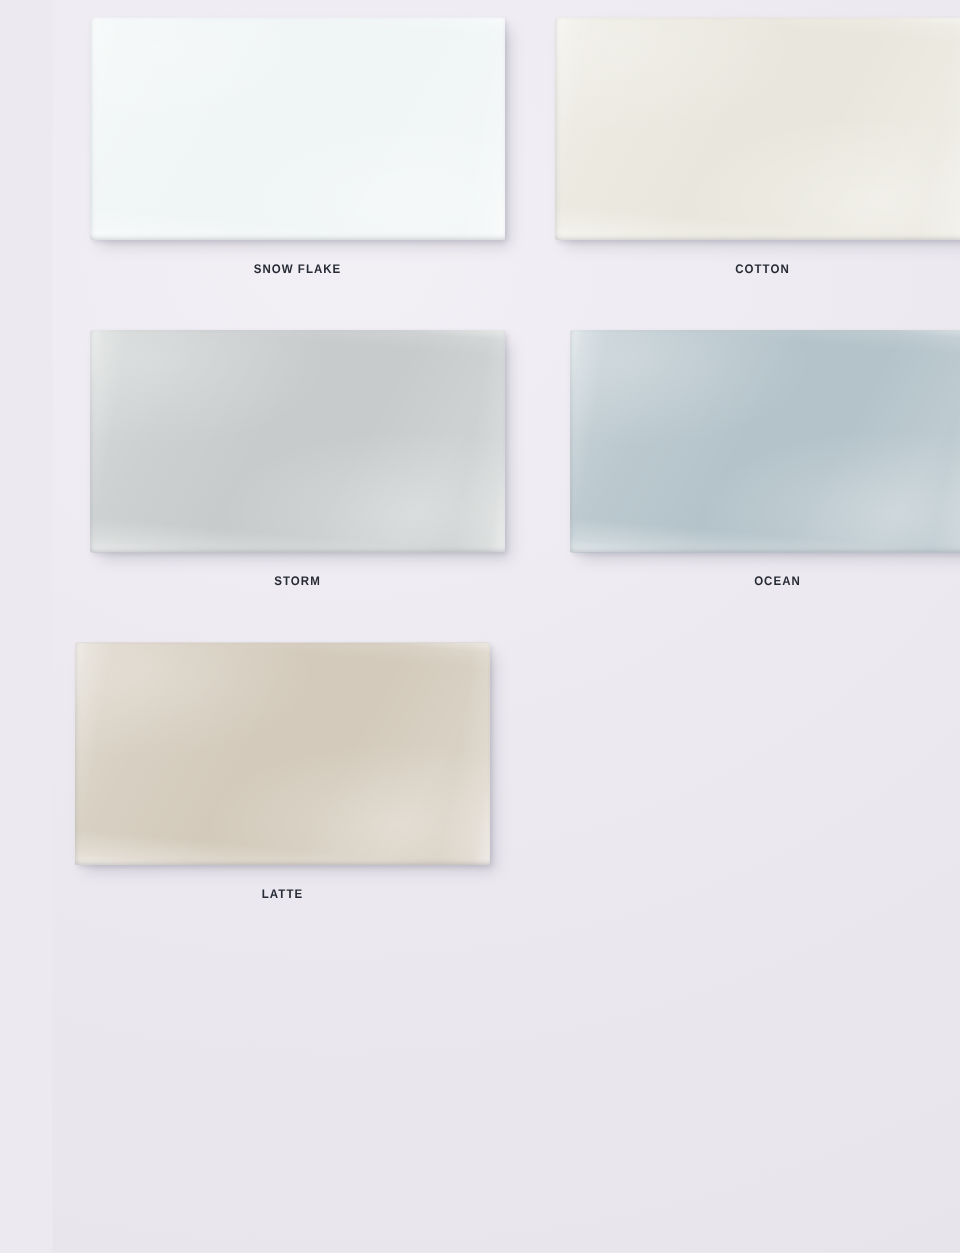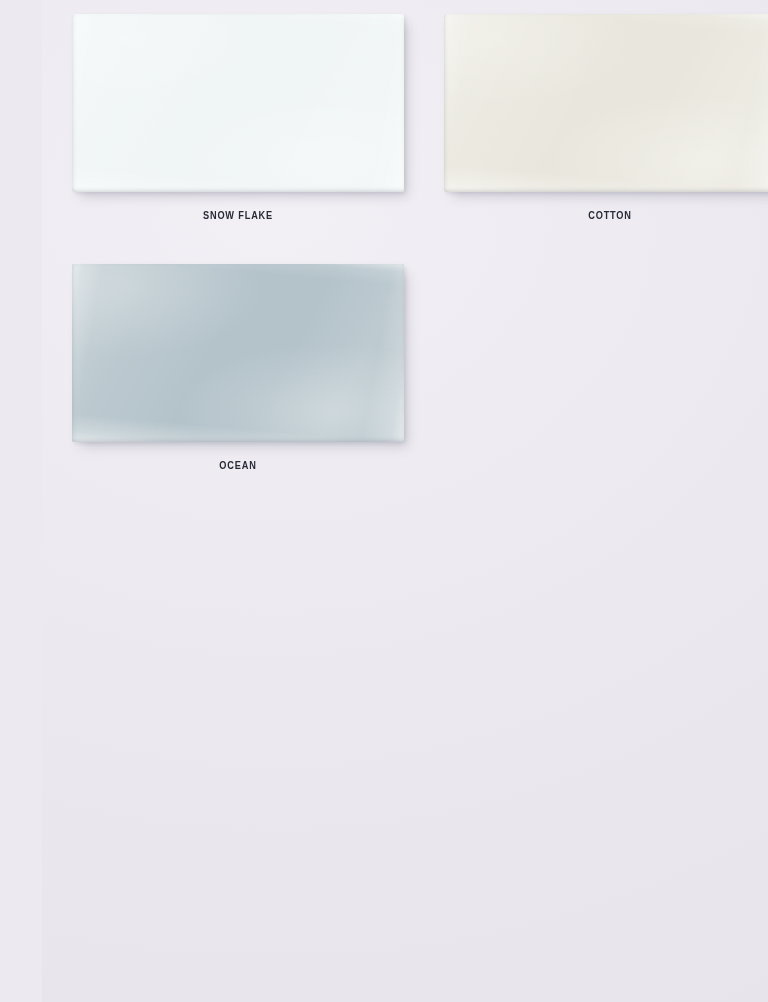--- a/index.html
+++ b/index.html
@@ -164,29 +164,51 @@
         <div class="tile" style="--tile-color: #e9e7dd;">
           <div class="tile-sheen"></div>
           <div class="tile-gloss"></div>
           <div class="tile-bevel"></div>
           <div class="tile-lip"></div>
         </div>
       </div>
       <div class="tile-label" style="color: rgb(39, 43, 54);">COTTON</div>
     </div>
 
-
-
     <div class="swatch-cell col-left">
       <div class="tile-wrap">
+        <div class="tile" style="--tile-color: #c7cbcb;">
+          <div class="tile-sheen"></div>
+          <div class="tile-gloss"></div>
+          <div class="tile-bevel"></div>
+          <div class="tile-lip"></div>
+        </div>
+      </div>
+      <div class="tile-label" style="color: rgb(39, 43, 54);">STORM</div>
+    </div>
+
+
+    <div class="swatch-cell col-left">
+      <div class="tile-wrap">
         <div class="tile" style="--tile-color: #b4c3ca;">
           <div class="tile-sheen"></div>
           <div class="tile-gloss"></div>
           <div class="tile-bevel"></div>
           <div class="tile-lip"></div>
         </div>
       </div>
       <div class="tile-label" style="color: rgb(39, 43, 54);">OCEAN</div>
     </div>
 
+    <div class="swatch-cell col-right">
+      <div class="tile-wrap">
+        <div class="tile" style="--tile-color: #d3cabb;">
+          <div class="tile-sheen"></div>
+          <div class="tile-gloss"></div>
+          <div class="tile-bevel"></div>
+          <div class="tile-lip"></div>
+        </div>
+      </div>
+      <div class="tile-label" style="color: rgb(39, 43, 54);">LATTE</div>
+    </div>
 
   </div>
 </div>
 
 </body></html>

